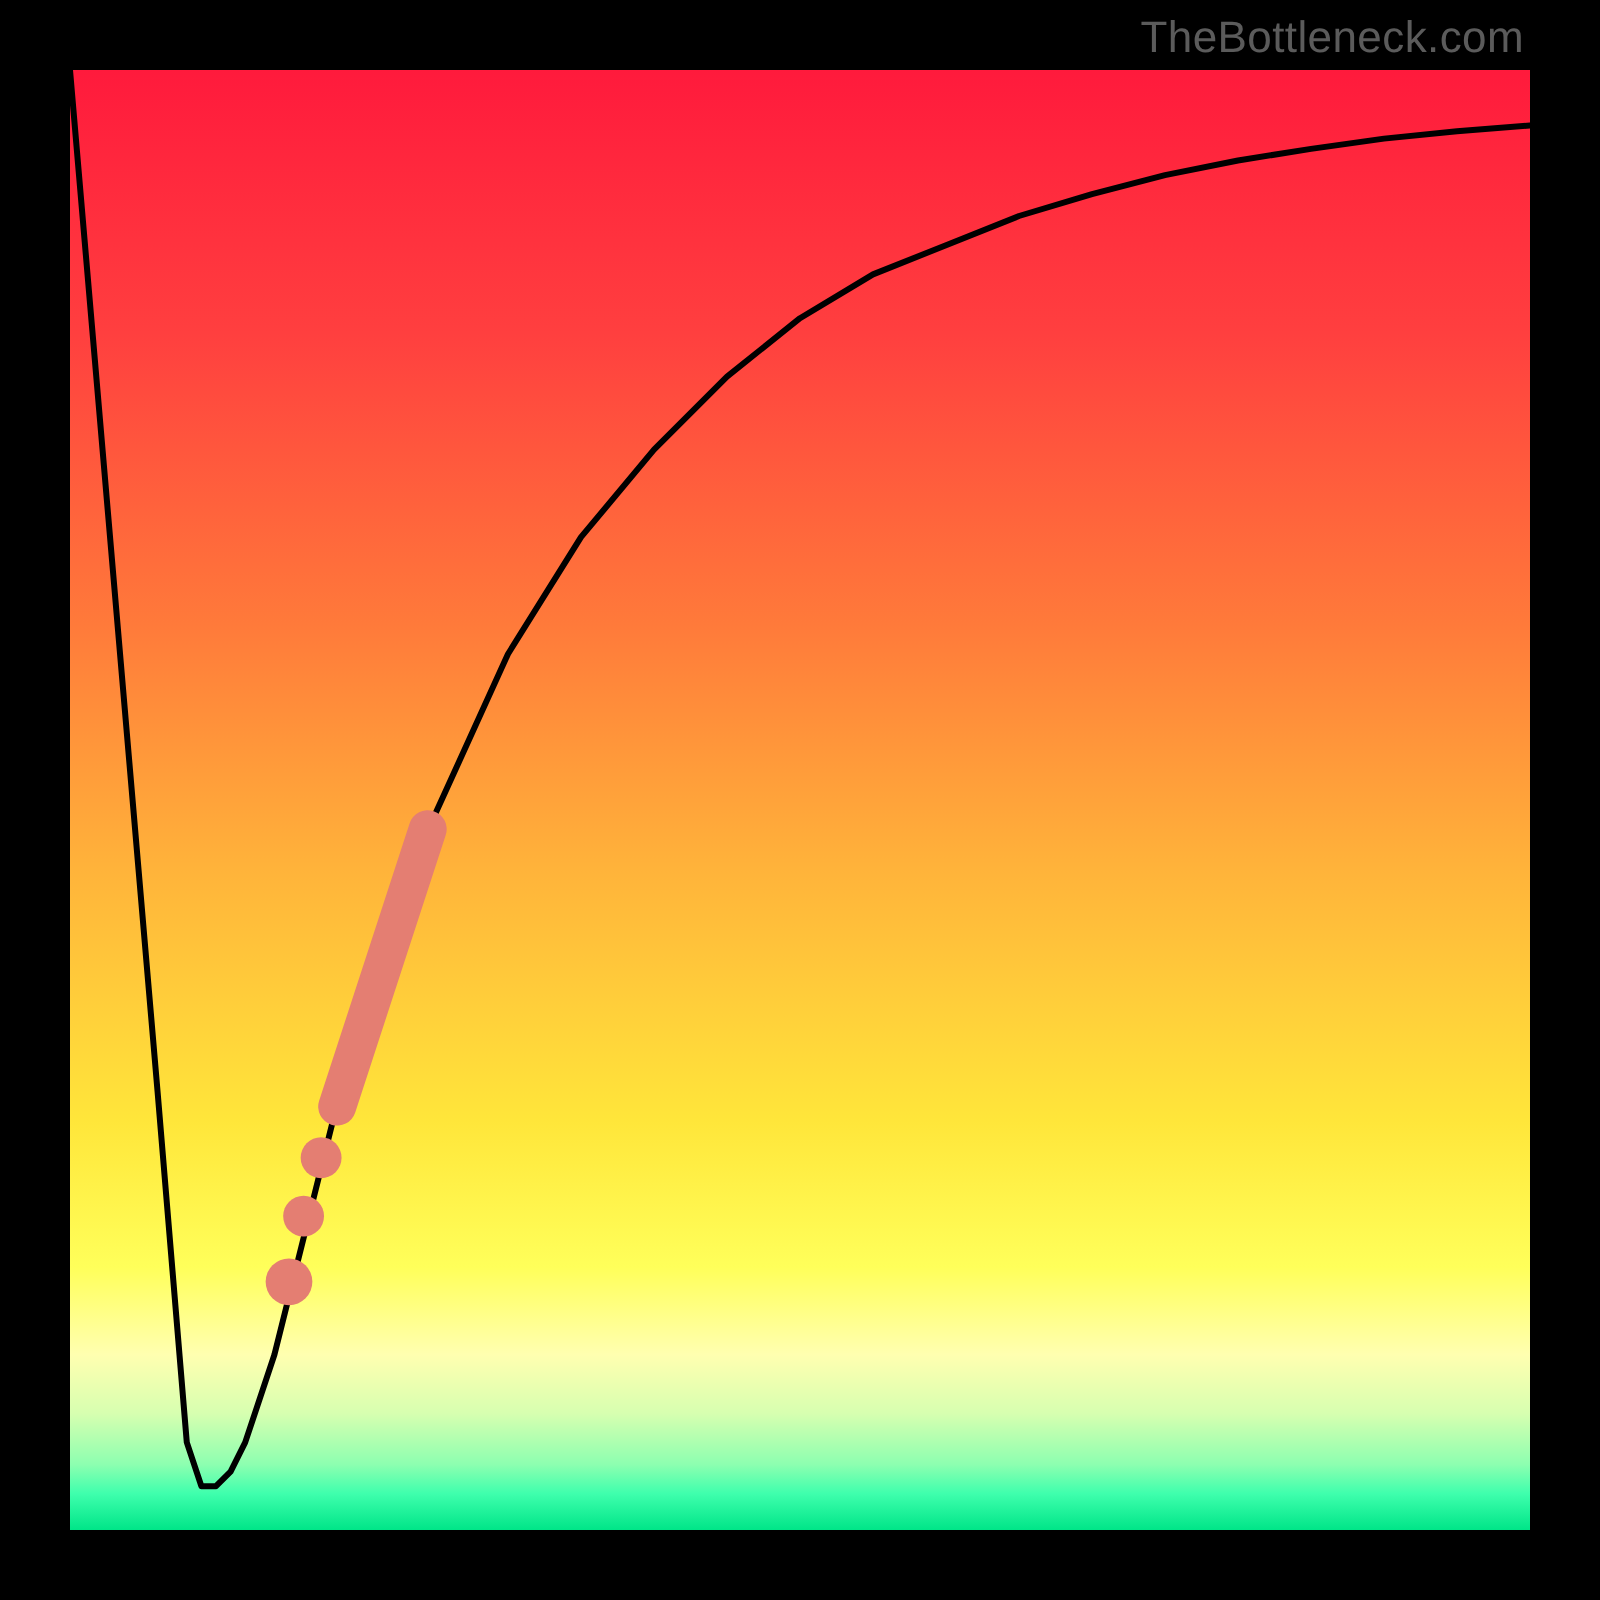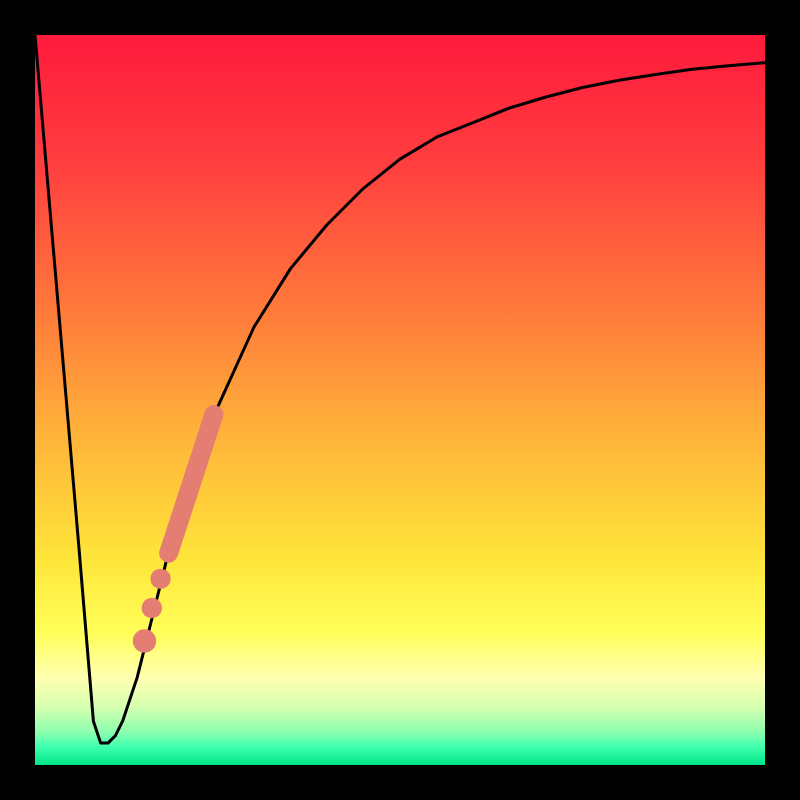--- a/index.html
+++ b/index.html
@@ -41,20 +41,21 @@
     font-size: 22px;
     font-weight: 500;
     letter-spacing: 0.2px;
   }
 </style>
 </head>
 <body>
 
 <div class="frame">
 
+  <div class="attribution">TheBottleneck.com</div>
 
   <div class="plot-area">
 
     <svg class="gradient" viewBox="0 0 730 730" preserveAspectRatio="none">
       <defs>
         <linearGradient id="bg-grad" x1="0" y1="0" x2="0" y2="1">
             <stop offset="0%" stop-color="#ff1a3c"></stop>
             <stop offset="18%" stop-color="#ff3f3f"></stop>
             <stop offset="38%" stop-color="#ff7a3a"></stop>
             <stop offset="55.00000000000001%" stop-color="#ffb43a"></stop>

